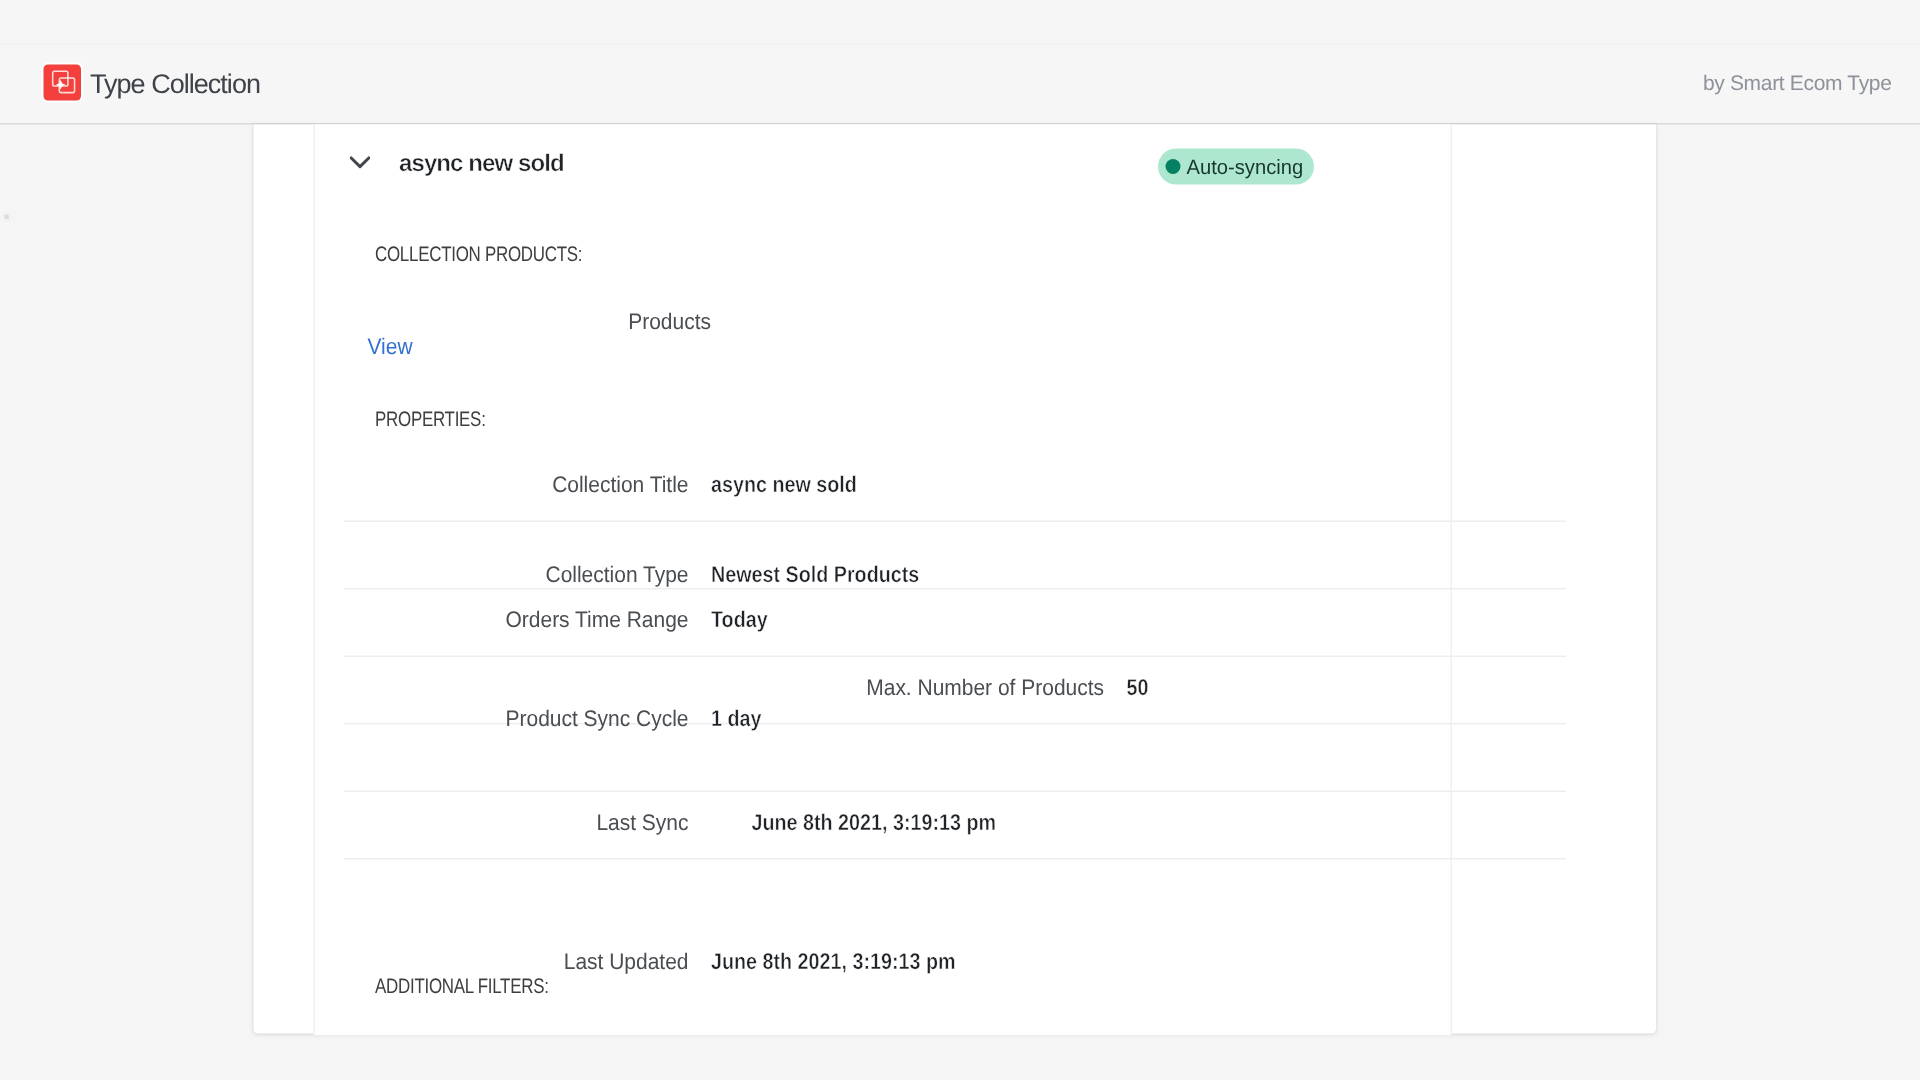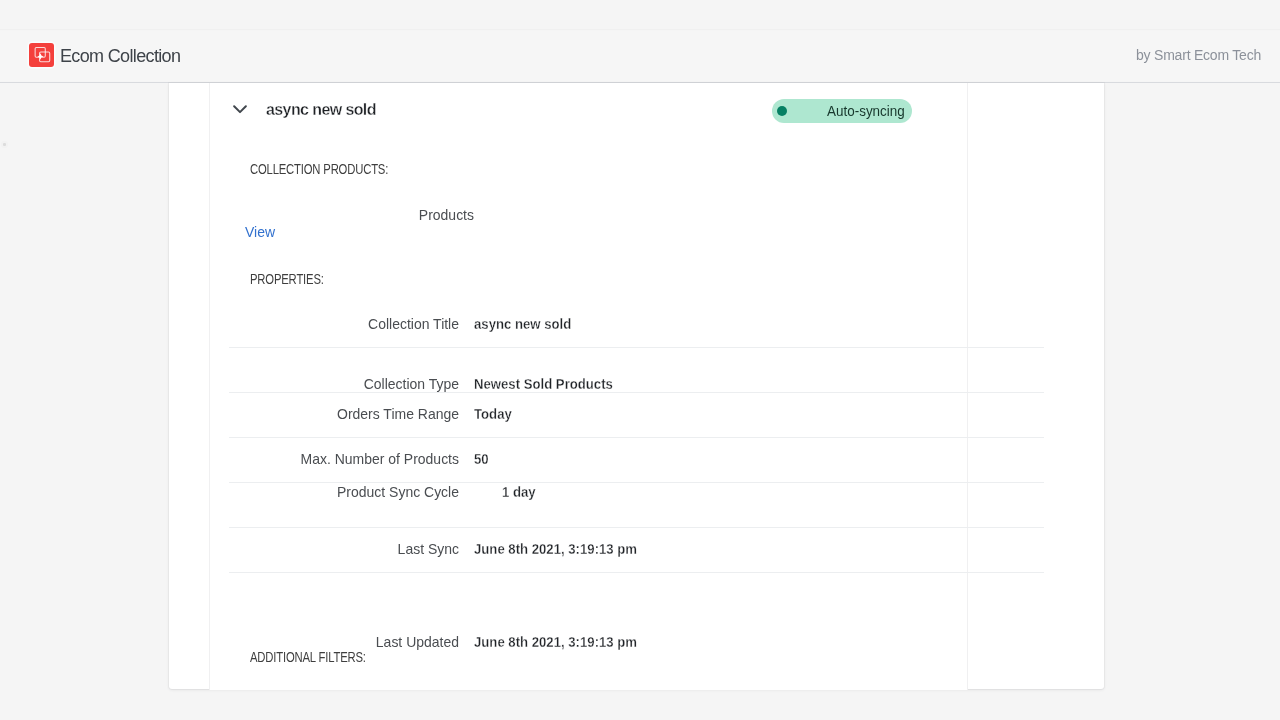--- a/index.html
+++ b/index.html
@@ -69,21 +69,21 @@
     position: absolute; left: 23px; top: 17px; width: 14px; height: 9px; display:block;
   }
   .coll-title {
     position: absolute; left: 56px; top: 18px;
     font-size: 16px; font-weight: bold; color: #1f2226; letter-spacing: -0.6px;
     white-space: nowrap; -webkit-text-stroke: 0.32px #ffffff;
   }
   .badge {
     position: absolute; left: 562px; top: 16px;
     height: 24px; border-radius: 12px; background: #aee7d0;
-    display: flex; align-items: center; padding: 0 5px 0 5px; gap: 36px;
+    display: flex; align-items: center; padding: 0 5px 0 5px;
   }
   .badge-dot {
     width: 10px; height: 10px; border-radius: 50%; background: #068063;
     margin-right: 4px;
   }
   .badge-text { font-size: 13.8px; color: #17372c; letter-spacing: 0px;
                 white-space: nowrap; margin-top: 0px;
                 display: inline-block; transform: scaleX(0.975);
                 transform-origin: left center; }
 
@@ -143,22 +143,22 @@
   <div class="top-strip"></div>
   <div class="app-header"></div>
   <div class="header-rule"></div>
   <span class="brand-logo">
     <svg width="25" height="24" viewBox="0 0 26 26" fill="none" xmlns="http://www.w3.org/2000/svg">
       <rect x="6.1" y="4.9" width="11.0" height="10.6" rx="1.3" stroke="#ffffff" stroke-opacity="0.8" stroke-width="1.15"></rect>
       <rect x="10.9" y="9.7" width="11.0" height="10.6" rx="1.3" stroke="#ffffff" stroke-opacity="0.8" stroke-width="1.15"></rect>
       <path d="M11.9 11.0 L12.85 13.6 L15.4 14.55 L12.85 15.5 L11.9 18.05 L10.95 15.5 L8.4 14.55 L10.95 13.6 Z" fill="#ffffff"></path>
     </svg>
   </span>
-  <span class="brand-name">Ecom Collection</span>
-  <span class="byline">by Smart Ecom Tech</span>
+  <span class="brand-name">Type Collection</span>
+  <span class="byline">by Smart Ecom Type</span>
   <span class="speck"></span>
 
   <div class="content">
     <div class="outer-card">
       <div class="inner-card">
 
         <div class="coll-header">
           <span class="chevron">
             <svg width="14" height="9" viewBox="0 0 14 9" fill="none" xmlns="http://www.w3.org/2000/svg">
               <path d="M1.15 1.3L7 7.1L12.85 1.3" stroke="#41474d" stroke-width="2" stroke-linecap="round" stroke-linejoin="round"></path>
@@ -191,31 +191,31 @@
             <div class="kv-row" style="top: 292px;">
               <span class="kv-label">Collection Type</span>
               <span class="kv-value">Newest Sold Products</span>
             </div>
             <div class="divider" style="top: 309px;"></div>
             <div class="kv-row" style="top: 322px;">
               <span class="kv-label">Orders Time Range</span>
               <span class="kv-value">Today</span>
             </div>
             <div class="divider" style="top: 354px;"></div>
-            <div class="kv-row" style="top: 367px;">
+            <div class="kv-row" style="top: 367px; justify-content: center;">
               <span class="kv-label">Max. Number of Products</span>
               <span class="kv-value">50</span>
             </div>
             <div class="divider" style="top: 399px;"></div>
-            <div class="kv-row" style="top: 400px; gap: 28px;">
+            <div class="kv-row" style="top: 388px;">
               <span class="kv-label">Product Sync Cycle</span>
               <span class="kv-value">1 day</span>
             </div>
             <div class="divider" style="top: 444px;"></div>
-            <div class="kv-row" style="top: 457px;">
+            <div class="kv-row" style="top: 457px; gap: 27px;">
               <span class="kv-label">Last Sync</span>
               <span class="kv-value">June 8th 2021, 3:19:13 pm</span>
             </div>
             <div class="divider" style="top: 489px;"></div>
             <div class="kv-row" style="top: 502px; margin-top: 48px;">
               <span class="kv-label">Last Updated</span>
               <span class="kv-value">June 8th 2021, 3:19:13 pm</span>
             </div>
           </div>
 

